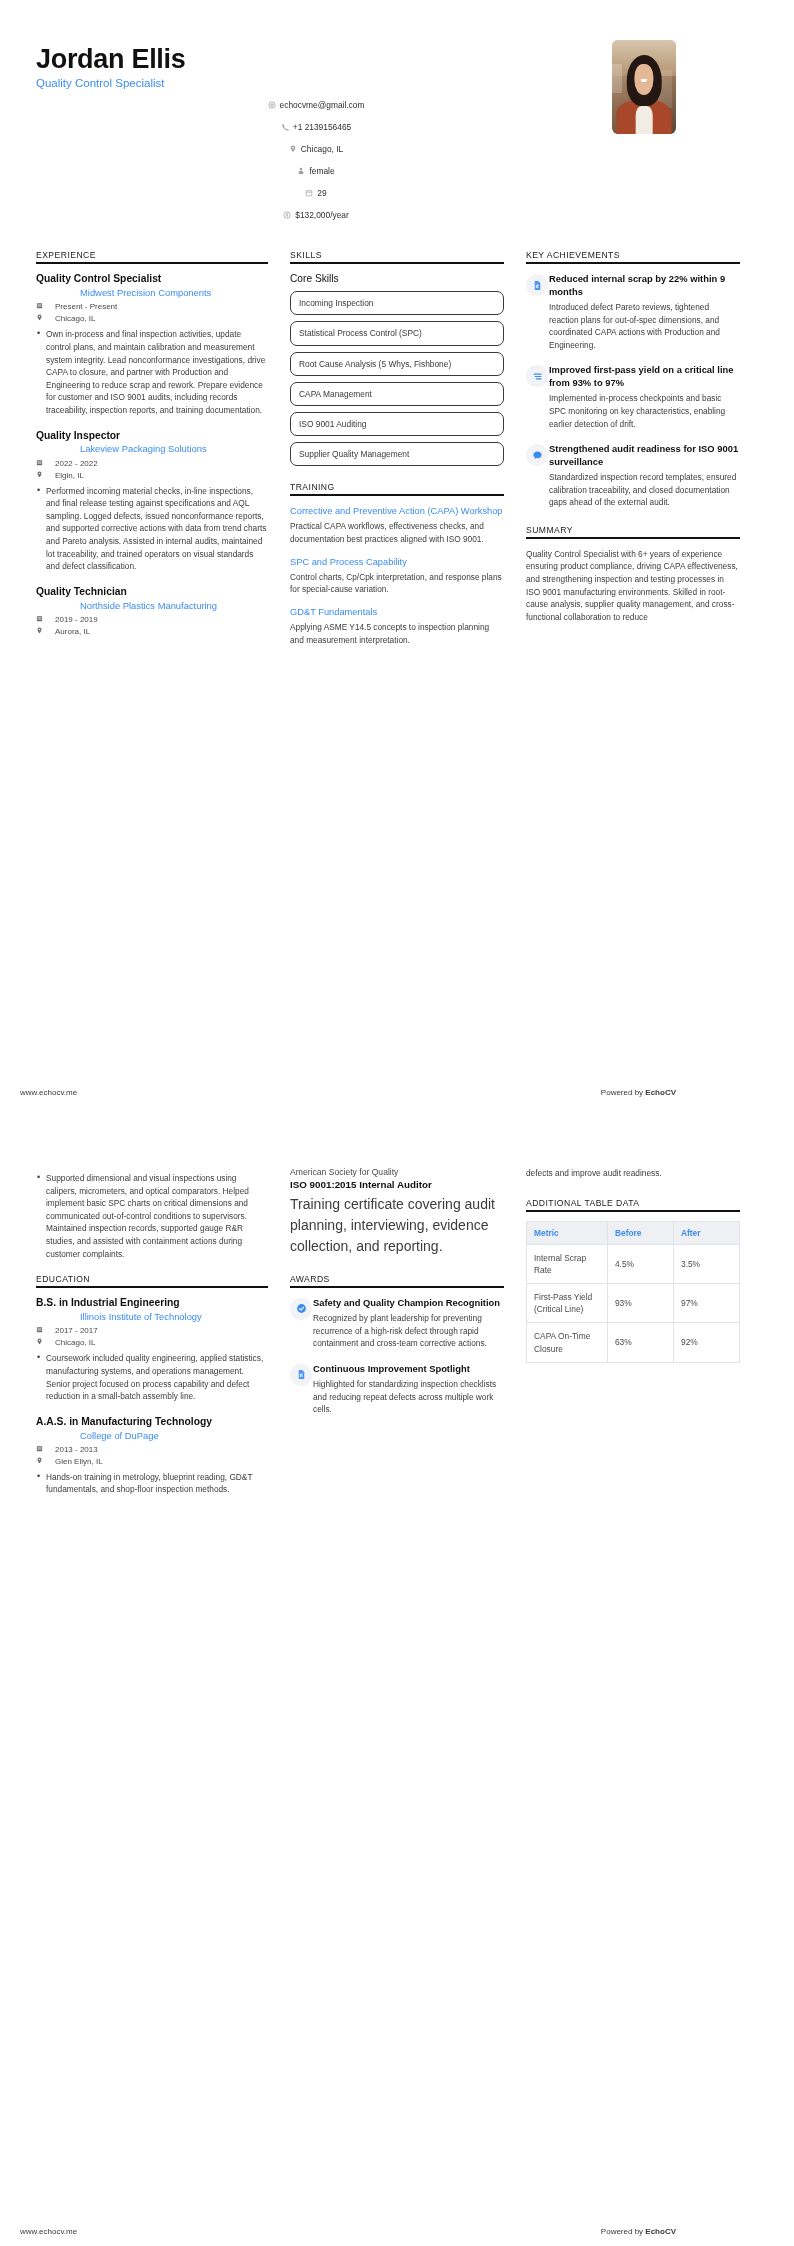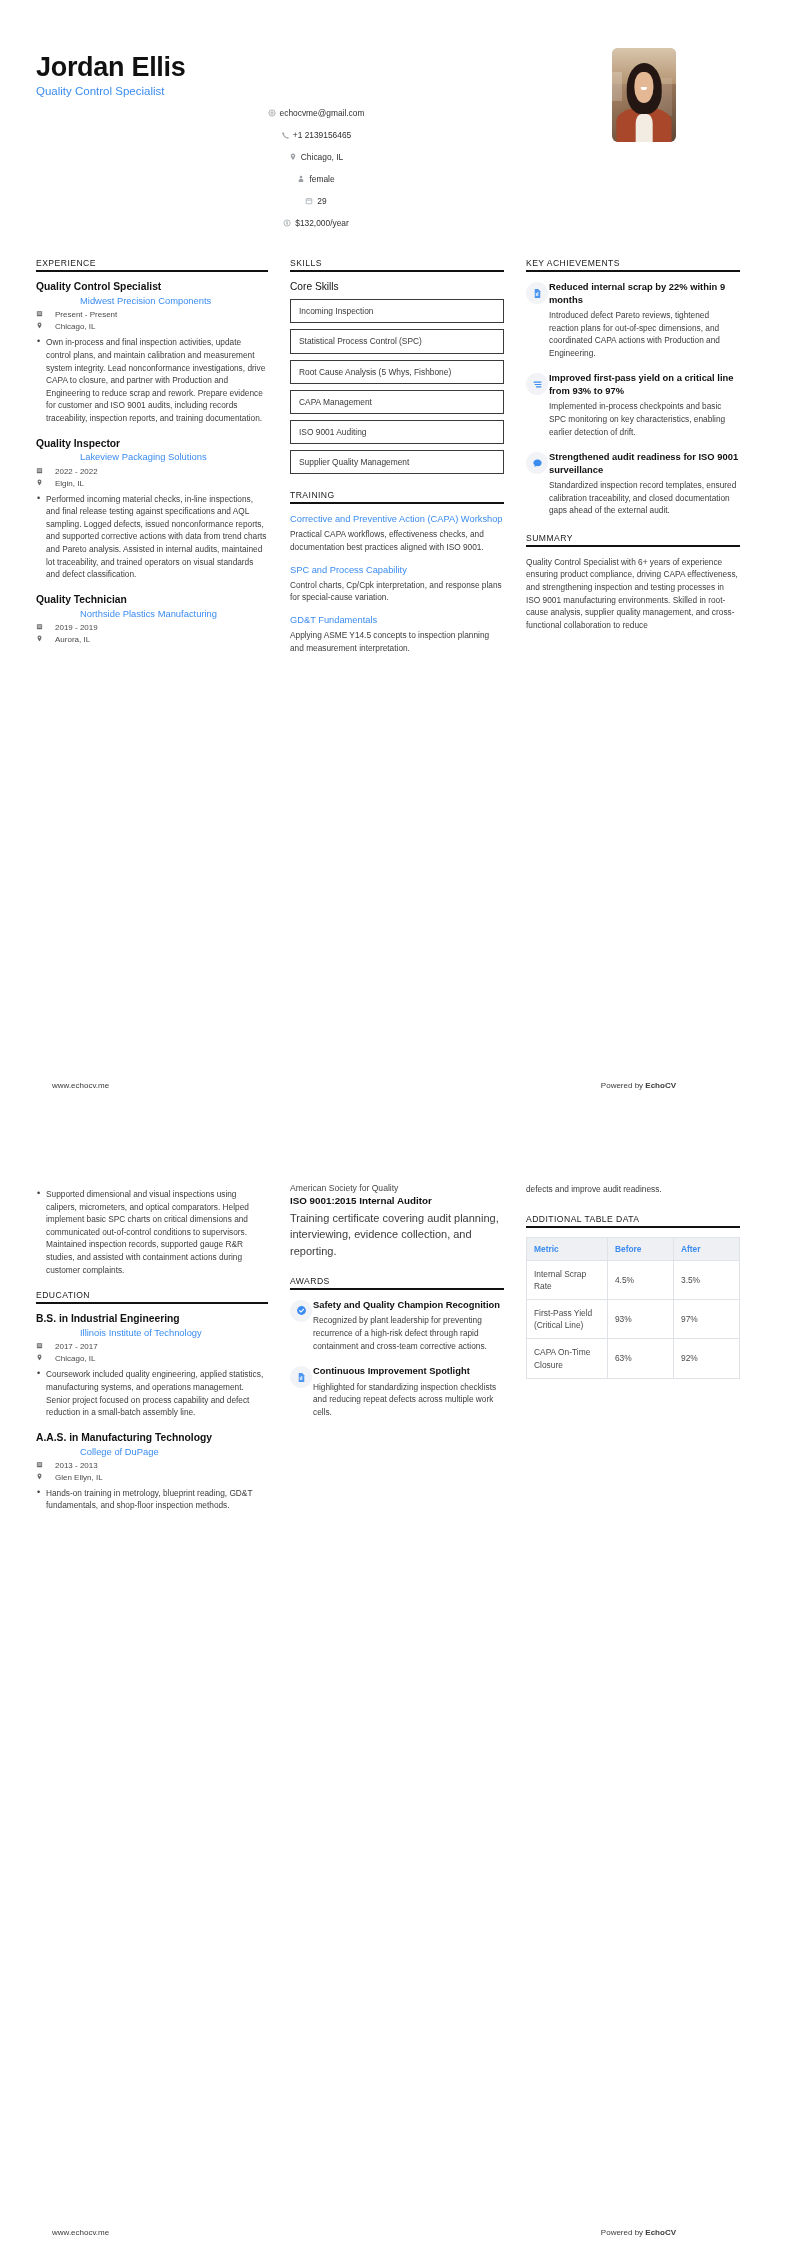--- a/index.html
+++ b/index.html
@@ -9,21 +9,20 @@
     font-family: "Liberation Sans", sans-serif;
     color: #1a1a1a;
     -webkit-font-smoothing: antialiased;
   }
   .page {
     width: 712px;
     min-height: 1123px;
     position: relative;
     background: #fff;
     padding: 0;
-    margin-top: 8px;
   }
   .page-inner { padding: 28px 36px 0 36px; }
 
   
   .header {
     display: flex;
     justify-content: space-between;
     align-items: flex-start;
     padding-top: 12px;
     margin-bottom: 30px;
@@ -193,21 +192,21 @@
 
   
   .skills-group-label {
     font-size: 10.2px;
     font-weight: 400;
     color: #111;
     margin-bottom: 7px;
   }
   .skill-chip {
     border: 1px solid #3a3a3a;
-    border-radius: 0;
+    border-radius: 7px;
     padding: 5px 8px;
     font-size: 8.4px;
     color: #3a3a3a;
     line-height: 1.45;
     margin-bottom: 6px;
     background: #fff;
   }
 
   
   .train-item { margin-bottom: 10px; }
@@ -235,21 +234,21 @@
     color: #4a4a4a;
     margin-bottom: 2px;
   }
   .cert-name {
     font-size: 9.8px;
     font-weight: 700;
     color: #111;
     line-height: 1.3;
   }
   .cert-desc {
-    font-size: 11px;
+    font-size: 14px;
     color: #3c3c3c;
     line-height: 1.52;
     margin-top: 2px;
   }
 
   
   .ach-item {
     display: flex;
     gap: 1px;
     margin-bottom: 13px;
@@ -308,22 +307,22 @@
     padding: 7px;
     border: 1px solid #dfe2e6;
     vertical-align: middle;
     line-height: 1.45;
   }
   table.adt th:nth-child(1), table.adt td:nth-child(1) { width: 38%; }
 
   
   .footer {
     position: absolute;
-    bottom: 15px; left: 0; right: 0;
-    padding: 0 36px 26px 52px;
+    bottom: 0; left: 0; right: 0;
+    padding: 0 36px 26px 20px;
     display: flex;
     justify-content: space-between;
     align-items: center;
     font-size: 8px;
     color: #3a3a3a;
   }
   .footer .brand b { font-weight: 700; }
   .page-gap { height: 16px; background: #fff; }
 </style>
 </head>

